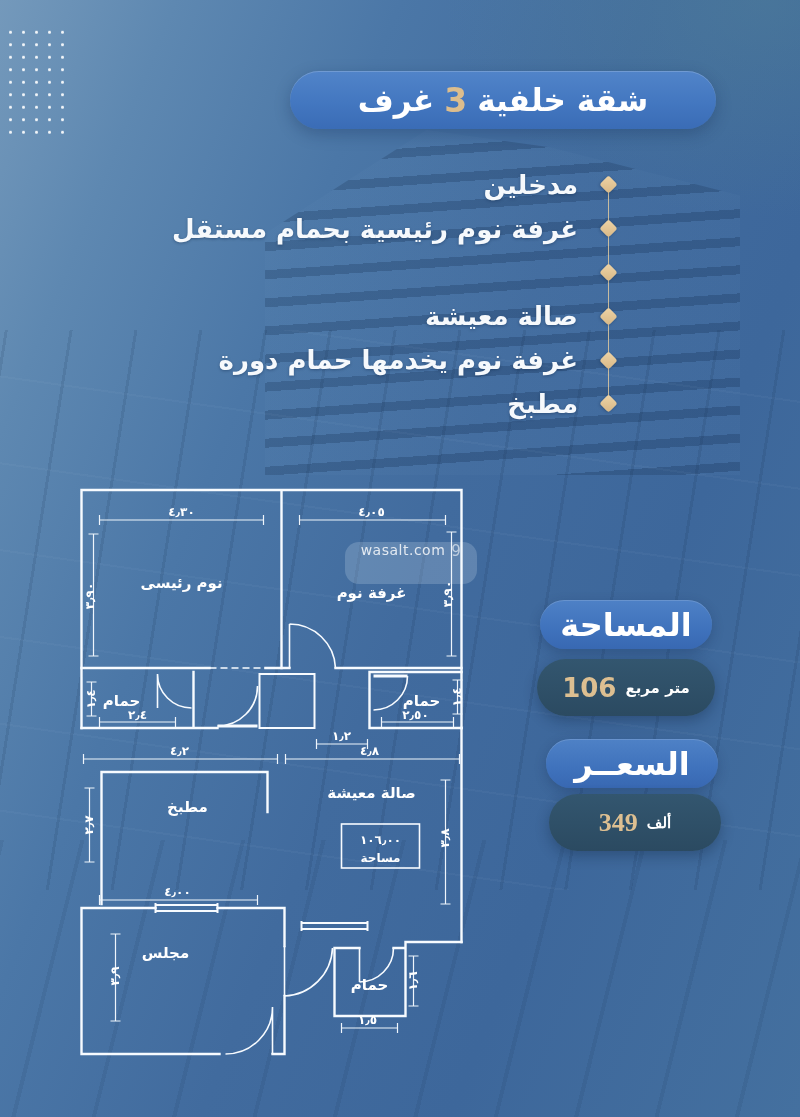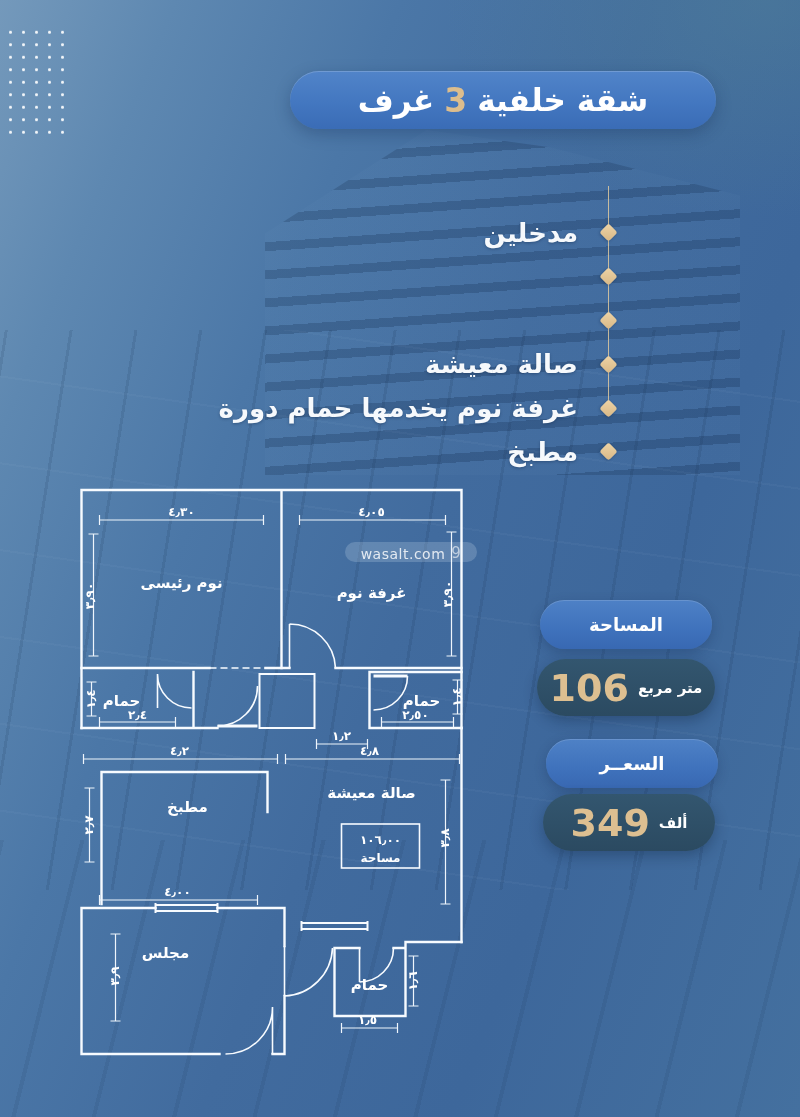--- a/index.html
+++ b/index.html
@@ -27,49 +27,49 @@
 
   
   .header-pill{left:290px;top:71px;width:426px;height:58px;border-radius:29px;
      background:linear-gradient(180deg,#5184c9 0%,#4377c0 55%,#3a6cb6 100%);
      box-shadow:0 5px 16px rgba(15,35,75,.28), inset 0 1px 0 rgba(255,255,255,.18);
      display:flex;align-items:center;justify-content:center;gap:10px;
      color:#fff;font-size:31px;font-weight:bold;}
   .header-pill .num{color:#dcbd8d;font-size:33px;}
 
   
-  .features{top:163px;right:183px;display:flex;flex-direction:column;margin-top:48px;}
+  .features{top:163px;right:183px;display:flex;flex-direction:column;}
   .feature-row{direction:rtl;display:flex;align-items:center;gap:21px;height:43.8px;}
   .bullet-wrap{width:18px;height:18px;flex:0 0 18px;display:flex;align-items:center;justify-content:center;z-index:1;}
   .diamond{width:13px;height:13px;border-radius:3px;transform:rotate(45deg);
      background:linear-gradient(135deg,#eed4a6,#d7b786);box-shadow:0 1px 3px rgba(10,25,50,.3);}
   .feature-text{font-size:26px;font-weight:bold;color:#f6f9fc;white-space:nowrap;
      text-shadow:0 1px 3px rgba(10,30,60,.35);}
   .connector{right:191px;top:186px;height:219px;width:1.5px;background:rgba(233,207,160,.8);}
 
   
-  .watermark{left:345px;top:542px;width:132px;height:20px;border-radius:14px;
-     background:rgba(225,238,248,.20);display:flex;align-items:flex-end;justify-content:center;gap:6px;
+  .watermark{left:345px;top:542px;width:132px;height:42px;border-radius:14px;
+     background:rgba(225,238,248,.20);display:flex;align-items:flex-start;justify-content:center;gap:6px;
      color:rgba(255,255,255,.82);font-size:14px;letter-spacing:.5px;}
   .watermark .wm-logo{font-size:15px;color:rgba(255,255,255,.6);}
 
   
   .card-label{height:49px;border-radius:25px;display:flex;align-items:center;justify-content:center;
      background:linear-gradient(180deg,#4e81c6 0%,#3f72bc 60%,#3868b2 100%);
      box-shadow:0 4px 12px rgba(15,35,75,.25), inset 0 1px 0 rgba(255,255,255,.15);
-     color:#fff;font-size:18px;font-weight:bold;}
+     color:#fff;font-size:32px;font-weight:bold;}
   .card-value{height:57px;border-radius:29px;display:flex;align-items:center;justify-content:center;gap:9px;
      background:linear-gradient(180deg,#33566f 0%,#2b4a61 100%);
      box-shadow:0 5px 14px rgba(10,25,50,.3);font-weight:bold;}
-  .card-value .val{color:#ddbf91;font-size:38px;}
+  .card-value .val{color:#ddbf91;font-size:26px;}
   .card-value .unit{color:#fff;font-size:15px;}
   .area-label{right:88px;top:600px;width:172px;}
   .area-value{right:85px;top:659px;width:178px;}
   .price-label{right:82px;top:739px;width:172px;}
-  .price-value{right:85px;top:794px;width:172px;}
+  .price-value{right:79px;top:794px;width:172px;font-family:Liberation Serif, serif;}
 
   
   .plan{left:68px;top:476px;}
   .plan svg{display:block;}
   .plan .wall{stroke:#f7fbff;stroke-width:2.4;fill:none;stroke-linecap:square;}
   .plan .wall2{stroke:#f7fbff;stroke-width:2;fill:none;}
   .plan .door{stroke:#f7fbff;stroke-width:1.6;fill:none;}
   .plan .leaf{stroke:#f7fbff;stroke-width:3.2;fill:none;}
   .plan .dim{stroke:#eef5fc;stroke-width:1.2;fill:none;}
   .plan .dashed{stroke:#f7fbff;stroke-width:1.5;fill:none;stroke-dasharray:7 4;}
@@ -100,20 +100,21 @@
     <div class="feature-row">
       <span class="bullet-wrap">
           <span class="diamond"></span>
         </span>
       <span class="feature-text">مدخلين</span>
     </div>
     <div class="feature-row">
       <span class="bullet-wrap">
           <span class="diamond"></span>
         </span>
+      <span class="feature-text">غرفة نوم رئيسية بحمام مستقل</span>
     </div>
     <div class="feature-row">
       <span class="bullet-wrap">
           <span class="diamond"></span>
         </span>
     </div>
     <div class="feature-row">
       <span class="bullet-wrap">
           <span class="diamond"></span>
         </span>

